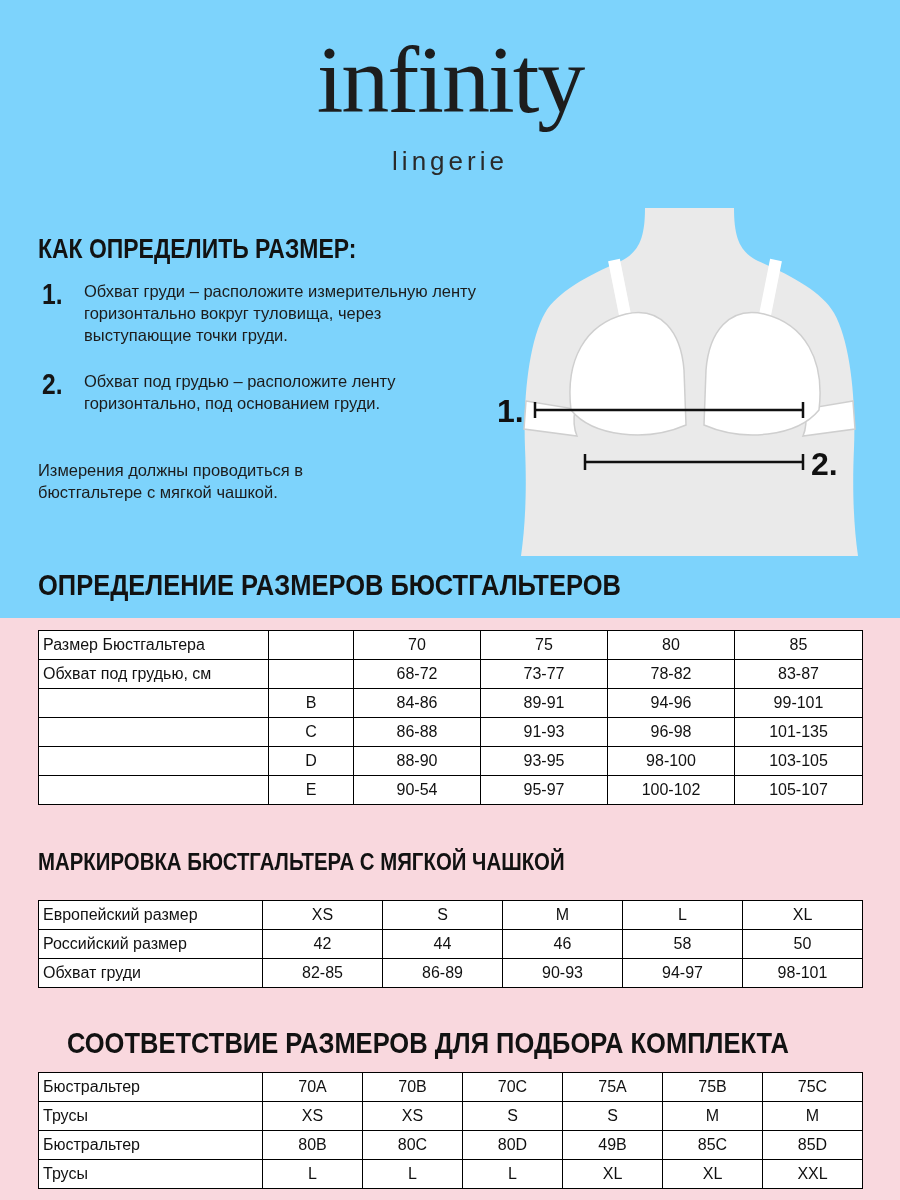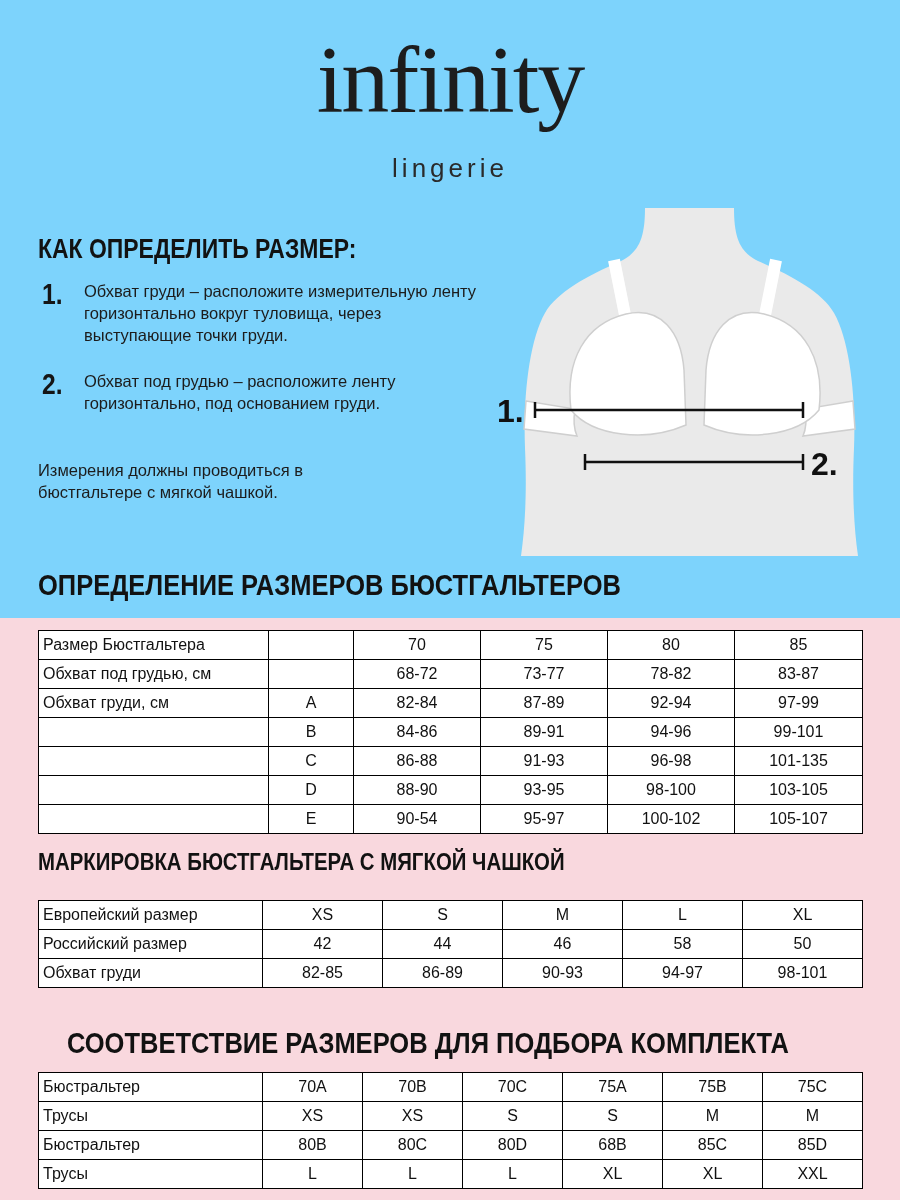--- a/index.html
+++ b/index.html
@@ -8,21 +8,21 @@
     background:#7dd3fc;font-family:"Liberation Sans",sans-serif;color:#151515;
   }
   
   .logo{
     position:absolute;left:0;top:30px;width:900px;text-align:center;
     font-family:"Liberation Serif",serif;font-size:96px;line-height:1.05;
     color:#1d1d1d;letter-spacing:-2px;
   }
   .sublogo{
     position:absolute;left:0;top:146px;width:900px;text-align:center;
-    font-size:26px;letter-spacing:4px;color:#2a2a2a;margin-top:7px;
+    font-size:26px;letter-spacing:4px;color:#2a2a2a;
   }
   
   .sec-title{position:absolute;left:38px;margin:0;font-weight:700;color:#121212;}
   .cond{display:inline-block;transform:scaleX(0.85);transform-origin:0 50%;white-space:nowrap;}
   .howto-title{top:234px;font-size:27px;}
   .t1{top:568px;font-size:30px;}
   .t2{top:848px;font-size:24px;}
   .t3{top:1026px;font-size:30px;margin-left:29px;}
   
   .step-num{
@@ -151,28 +151,20 @@
         </tr>
         <tr>
           <td class="label-cell">Обхват под грудью, см</td>
           <td></td>
           <td>68-72</td>
           <td>73-77</td>
           <td>78-82</td>
           <td>83-87</td>
         </tr>
         <tr>
-          <td class="label-cell">Обхват груди, см</td>
-          <td>A</td>
-          <td>82-84</td>
-          <td>87-89</td>
-          <td>92-94</td>
-          <td>97-99</td>
-        </tr>
-        <tr>
           <td class="label-cell"></td>
           <td>B</td>
           <td>84-86</td>
           <td>89-91</td>
           <td>94-96</td>
           <td>99-101</td>
         </tr>
         <tr>
           <td class="label-cell"></td>
           <td>C</td>
@@ -268,21 +260,21 @@
           <td>S</td>
           <td>S</td>
           <td>M</td>
           <td>M</td>
         </tr>
         <tr>
           <td class="label-cell">Бюстральтер</td>
           <td>80B</td>
           <td>80C</td>
           <td>80D</td>
-          <td>68B</td>
+          <td>49B</td>
           <td>85C</td>
           <td>85D</td>
         </tr>
         <tr>
           <td class="label-cell">Трусы</td>
           <td>L</td>
           <td>L</td>
           <td>L</td>
           <td>XL</td>
           <td>XL</td>

